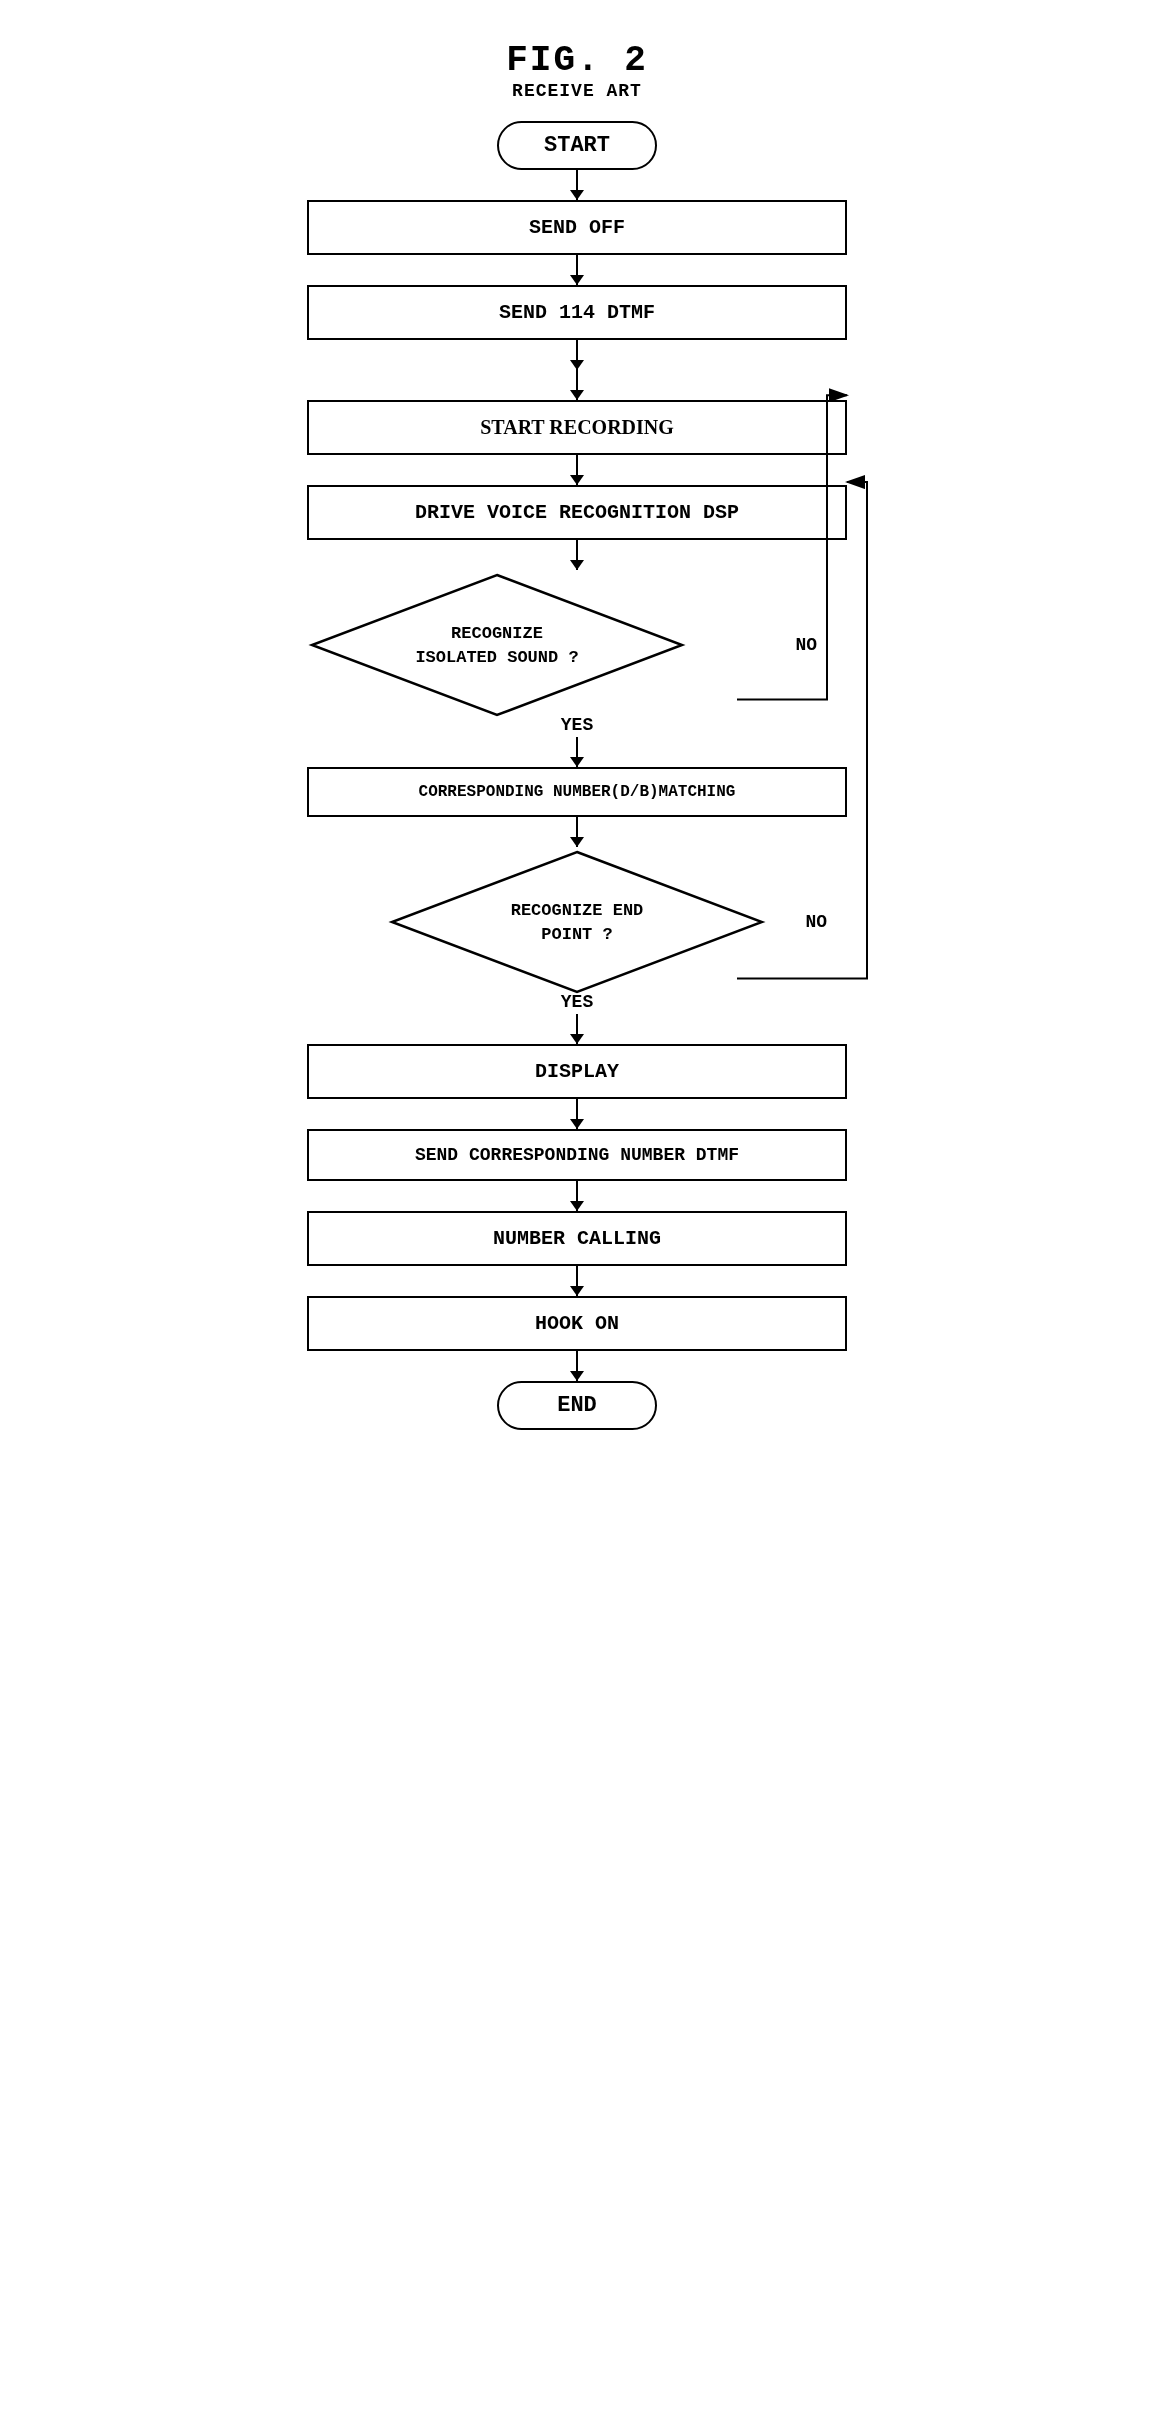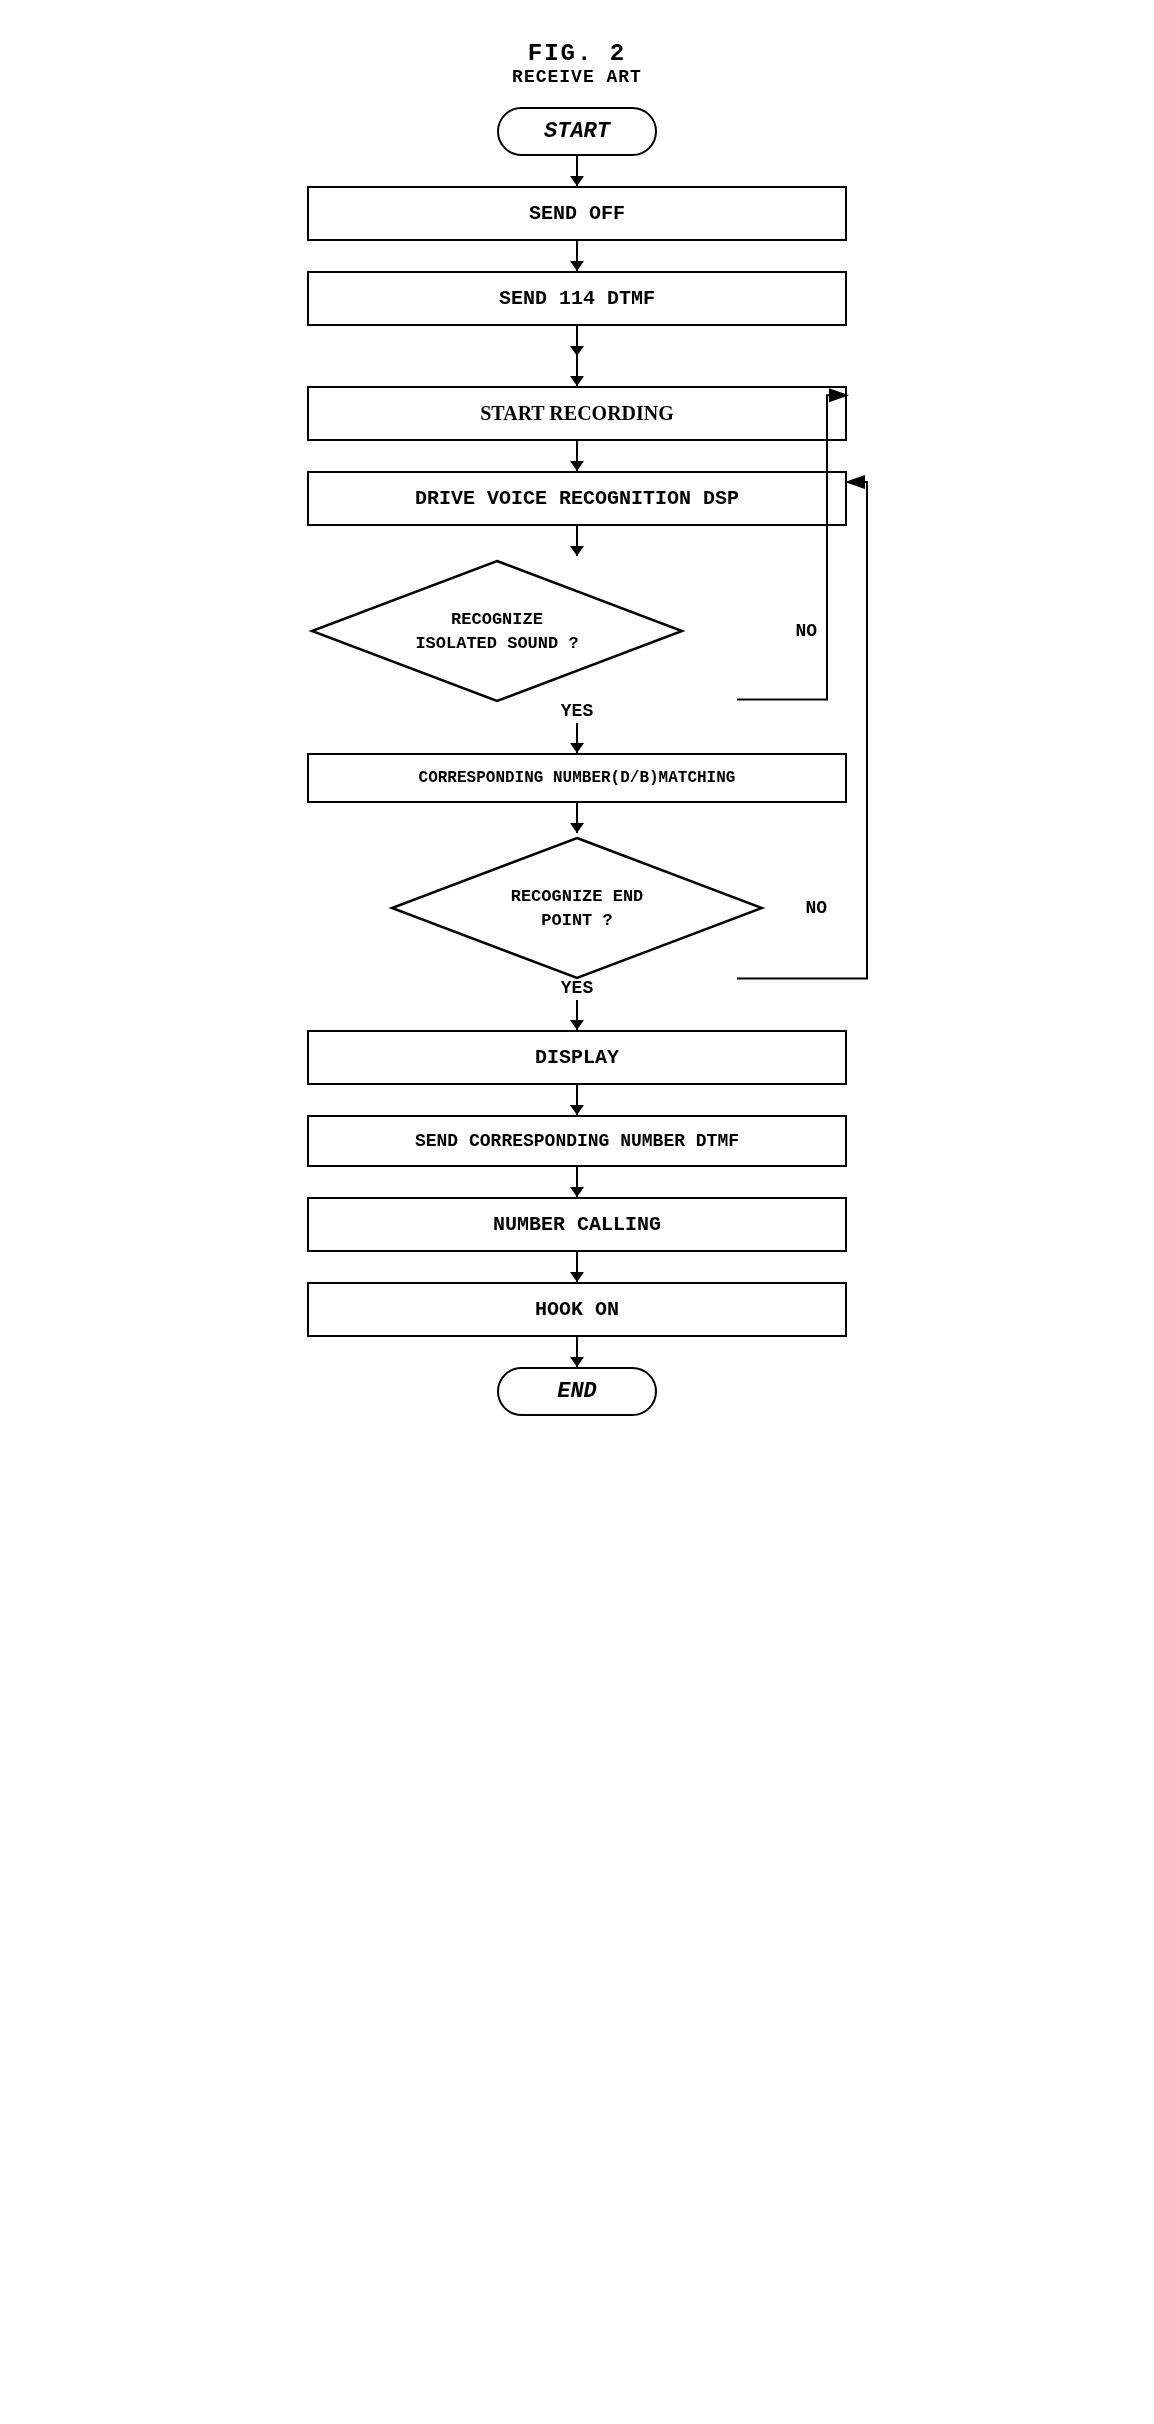--- a/index.html
+++ b/index.html
@@ -16,21 +16,21 @@
       width: 840px;
       background: #fff;
       position: relative;
       padding: 20px 40px;
     }
     .title-area {
       text-align: center;
       margin-bottom: 20px;
     }
     .title-fig {
-      font-size: 24px;
+      font-size: 36px;
       font-weight: bold;
       letter-spacing: 2px;
     }
     .title-sub {
       font-size: 18px;
       font-weight: bold;
       letter-spacing: 1px;
     }
     .flowchart {
       display: flex;
@@ -59,21 +59,20 @@
     
     .pill-box {
       border: 2px solid #000;
       border-radius: 30px;
       padding: 10px 40px;
       font-size: 22px;
       font-weight: bold;
       text-align: center;
       min-width: 160px;
       background: #fff;
-      font-style: italic;
     }
     
     .rect-box {
       border: 2px solid #000;
       padding: 14px 20px;
       font-size: 20px;
       font-weight: bold;
       text-align: center;
       width: 540px;
       background: #fff;

